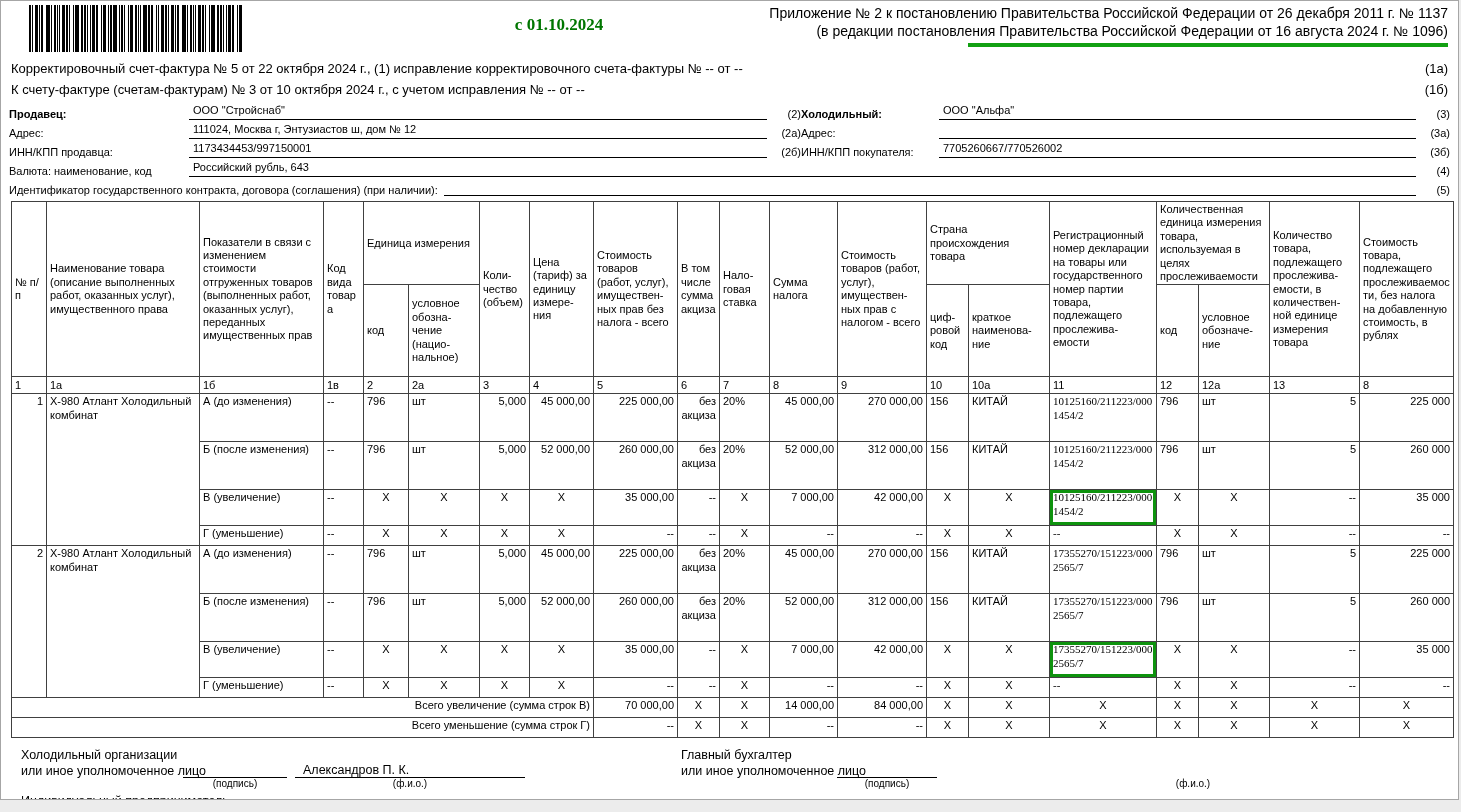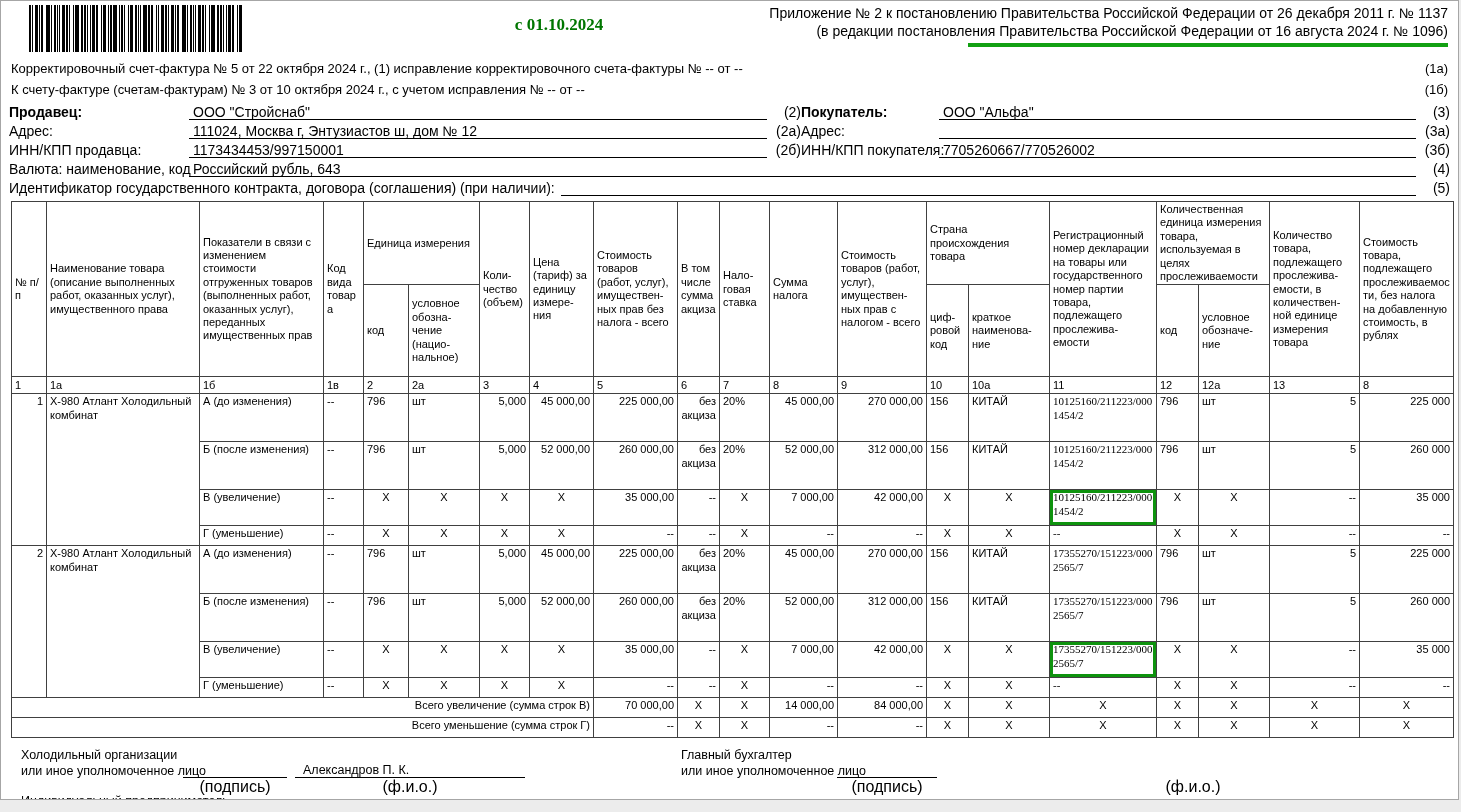--- a/index.html
+++ b/index.html
@@ -16,21 +16,21 @@
     font-family:"Liberation Serif", serif; font-weight:bold; font-size:17px;
     color:var(--date-green,#007600);
   }
   .appendix { position:absolute; right:2px; top:3px; text-align:right; font-size:14px; line-height:1.32; }
   .green-bar { height:4px; width:480px; background:var(--bar-green,#12a012); margin-top:2px; margin-left:auto; }
   
   .title-line { display:flex; font-size:13px; margin:3px 2px 6px 2px; }
   .title-line .t { flex:1; }
   .title-line .ref { width:40px; text-align:right; }
   
-  .parties { font-size:14px; margin-bottom:5px; }
+  .parties { font-size:11px; margin-bottom:5px; }
   .prow { display:flex; align-items:flex-end; height:17px; margin-bottom:2px; }
   .plab { flex:none; white-space:nowrap; }
   .plab.b { font-weight:bold; }
   .w180 { width:180px; } .w138 { width:138px; }
   .pval { border-bottom:1px solid #000; padding-left:4px; white-space:nowrap; overflow:hidden; height:16px; box-sizing:border-box; }
   .pv-left { width:578px; flex:none; }
   .pv-flex { flex:1; }
   .pref { width:34px; text-align:right; flex:none; }
   
   table.inv { border-collapse:collapse; table-layout:fixed; width:1442px; font-size:11px; margin-left:2px; }
@@ -49,21 +49,21 @@
   td.xc { vertical-align:middle; }
   td.bk { word-break:break-all;font-family:Liberation Serif, serif; }
   td.hl { box-shadow:inset 0 0 0 3px var(--hl-green,#0e930e); }
   tr.h48 td { height:48px; } tr.h36 td { height:36px; } tr.h20 td { height:20px; }
   td.tlab { text-align:right; }
   
   .footer { position:relative; height:100px; margin-top:9px; font-size:12.5px; }
   .fl { position:absolute; line-height:16px; }
   .sline { position:absolute; border-bottom:1px solid #000; height:17px; }
   .sline .nm { position:absolute; bottom:0; left:8px; white-space:nowrap; }
-  .scap { position:absolute; font-size:16px; text-align:center; color:#000; }
+  .scap { position:absolute; font-size:10px; text-align:center; color:#000; }
 </style>
 </head>
 <body>
 
 <div class="page">
 
   <div class="tophead">
     <svg class="barcode" width="218" height="47" viewBox="0 0 218 47" id="barcode-svg">
         <rect x="0" y="0" width="2" height="47" fill="#000"></rect>
         <rect x="3" y="0" width="1" height="47" fill="#000"></rect>
@@ -144,21 +144,21 @@
   <div class="title-line">
     <span class="t">К счету-фактуре (счетам-фактурам) № 3 от 10 октября 2024 г., с учетом исправления № -- от --</span>
     <span class="ref">(1б)</span>
   </div>
 
   <div class="parties">
     <div class="prow">
       <span class="plab b w180">Продавец:</span>
       <span class="pval pv-left">ООО "Стройснаб"</span>
       <span class="pref">(2)</span>
-      <span class="plab b w138">Покупатель:</span>
+      <span class="plab b w138">Холодильный:</span>
       <span class="pval pv-flex">ООО "Альфа"</span>
       <span class="pref">(3)</span>
     </div>
     <div class="prow">
       <span class="plab w180">Адрес:</span>
       <span class="pval pv-left">111024, Москва г, Энтузиастов ш, дом № 12</span>
       <span class="pref">(2а)</span>
       <span class="plab w138">Адрес:</span>
       <span class="pval pv-flex"></span>
       <span class="pref">(3а)</span>

